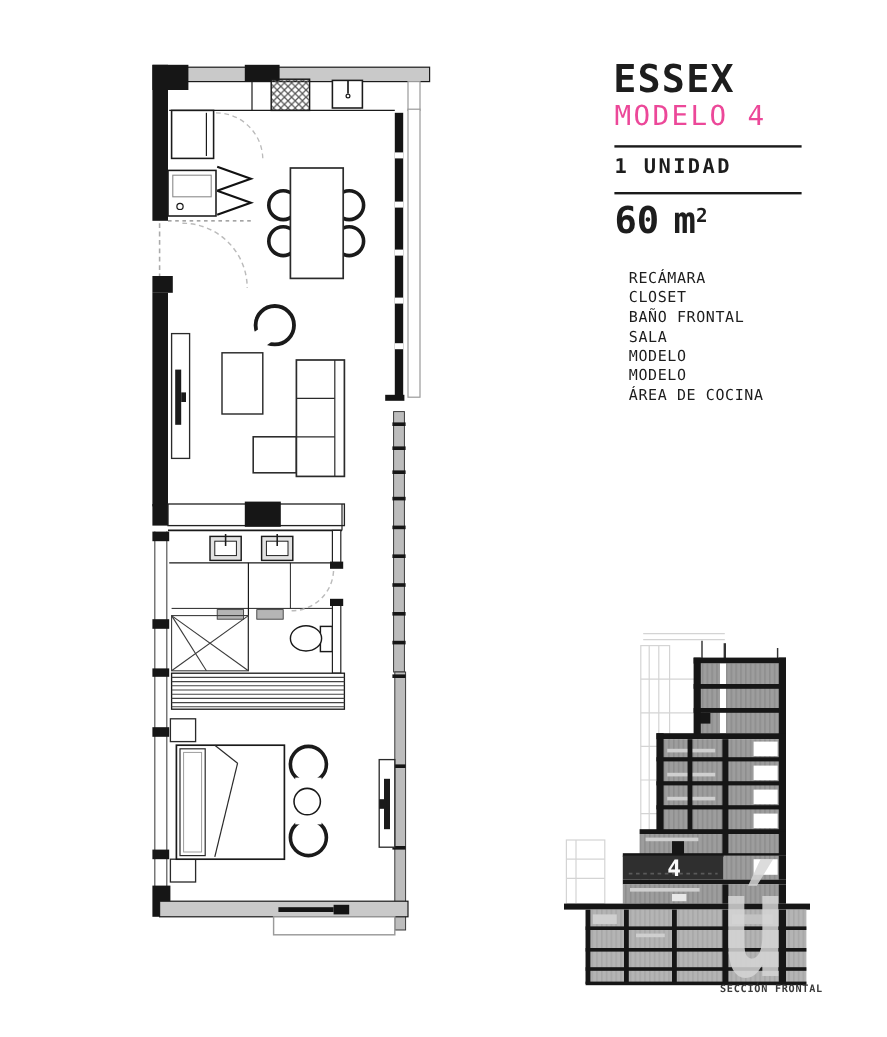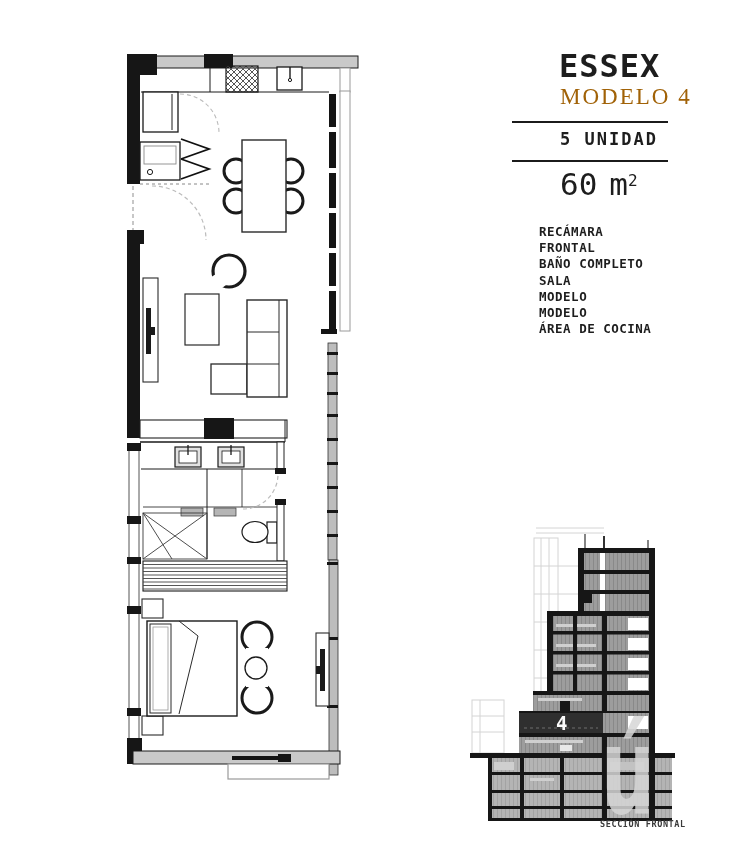--- a/index.html
+++ b/index.html
@@ -2,31 +2,31 @@
 <html><head>
 <meta charset="utf-8">
 <style>
   html,body { margin:0; padding:0; background:#ffffff; }
   .stage {
     position:relative; width:739px; height:864px; background:#ffffff;
     font-family:"DejaVu Sans Mono","Liberation Mono",monospace;
     color:#1d1d1d; overflow:hidden;
   }
   .plan-svg { position:absolute; left:0; top:0; }
-  .spec { position:absolute;margin-left:48px; }
+  .spec { position:absolute; }
   .spec-title   { left:511px; top:47px;  font-size:32px; font-weight:bold; letter-spacing:1px; }
-  .spec-sub     { left:512px; top:84px;  font-size:23px; font-weight:500; letter-spacing:2px; color:#a16207;font-family:Liberation Serif, serif; }
+  .spec-sub     { left:512px; top:84px;  font-size:23px; font-weight:500; letter-spacing:2px; color:#ec4899; }
   .rule         { position:absolute; left:512px; width:156px; height:2px; background:#1b1b1b; }
   .rule-1 { top:121px; }
   .rule-2 { top:160px; }
   .spec-units   { left:512px; top:129px; font-size:17px; font-weight:bold; letter-spacing:2px; }
-  .spec-area    { left:512px; top:166px; font-size:31px; font-weight:normal; }
+  .spec-area    { left:512px; top:166px; font-size:31px; font-weight:bold; }
   .spec-area .unit { margin-left:12px; }
   .spec-area sup { font-size:16px; vertical-align:9px; }
-  .features     { left:491px; top:224px; font-size:12.5px; font-weight:bold; line-height:16.2px; letter-spacing:0.5px; }
+  .features     { left:524px; top:224px; font-size:12.5px; font-weight:normal; line-height:16.2px; letter-spacing:0.5px; }
   .features div { white-space:nowrap; }
 </style>
 </head>
 <body>
 
 <div class="stage">
 
 <svg class="plan-svg" width="739" height="864" viewBox="0 0 739 864">
   <defs>
     <pattern id="hatchStove" width="6" height="6" patternUnits="userSpaceOnUse">
@@ -346,29 +346,29 @@
     <text x="556" y="730" font-family="'DejaVu Sans Mono','Liberation Mono',monospace" font-size="19" font-weight="bold" fill="#fafafa">4</text>
     <text transform="translate(601,813) scale(0.62,1)" font-family="'DejaVu Sans','Liberation Sans',sans-serif" font-size="122" font-weight="bold" fill="#d6d6d6" opacity="0.85">ú</text>
     <text x="600" y="827" font-family="'DejaVu Sans Mono','Liberation Mono',monospace" font-size="8.5" font-weight="bold" letter-spacing="0.6" fill="#3a3a3a">SECCIÓN FRONTAL</text>
   </g>
 </svg>
 
 <div>
   <div class="spec spec-title">ESSEX</div>
   <div class="spec spec-sub">MODELO 4</div>
   <div class="rule rule-1"></div>
-  <div class="spec spec-units">5 UNIDAD</div>
+  <div class="spec spec-units">1 UNIDAD</div>
   <div class="rule rule-2"></div>
   <div class="spec spec-area">
     <span>60</span><span class="unit">m</span><sup>2</sup>
   </div>
   <div class="spec features">
     <div>RECÁMARA</div>
-    <div>FRONTAL</div>
-    <div>BAÑO COMPLETO</div>
+    <div>CLOSET</div>
+    <div>BAÑO FRONTAL</div>
     <div>SALA</div>
     <div>MODELO</div>
     <div>MODELO</div>
     <div>ÁREA DE COCINA</div>
   </div>
 </div>
 
 </div>
 
 </body></html>

